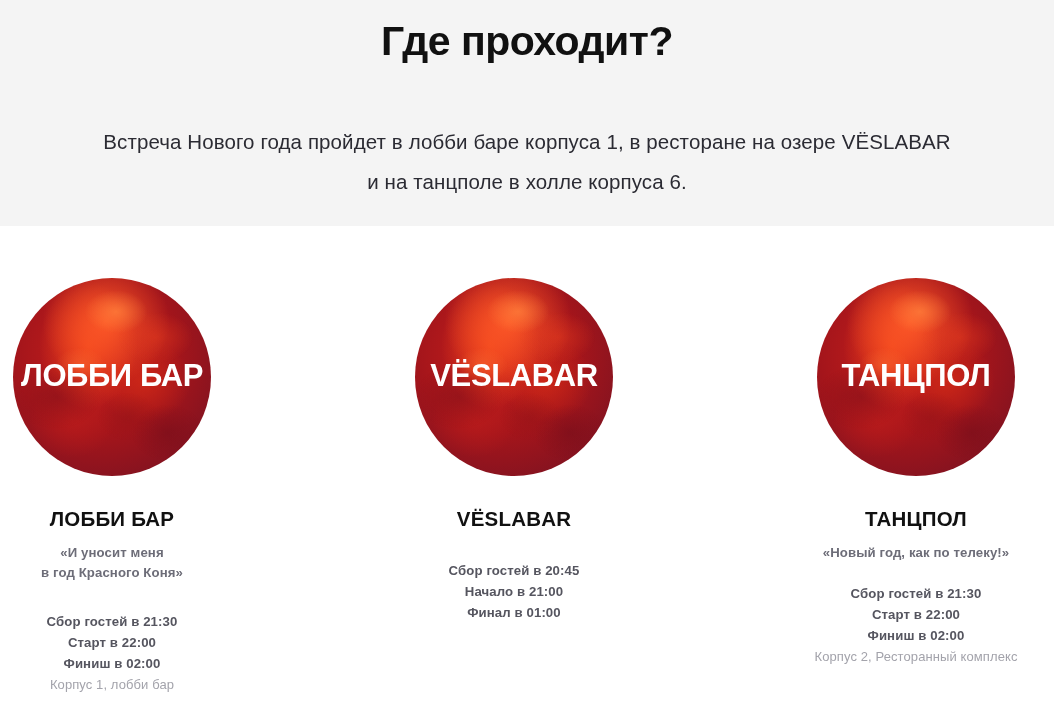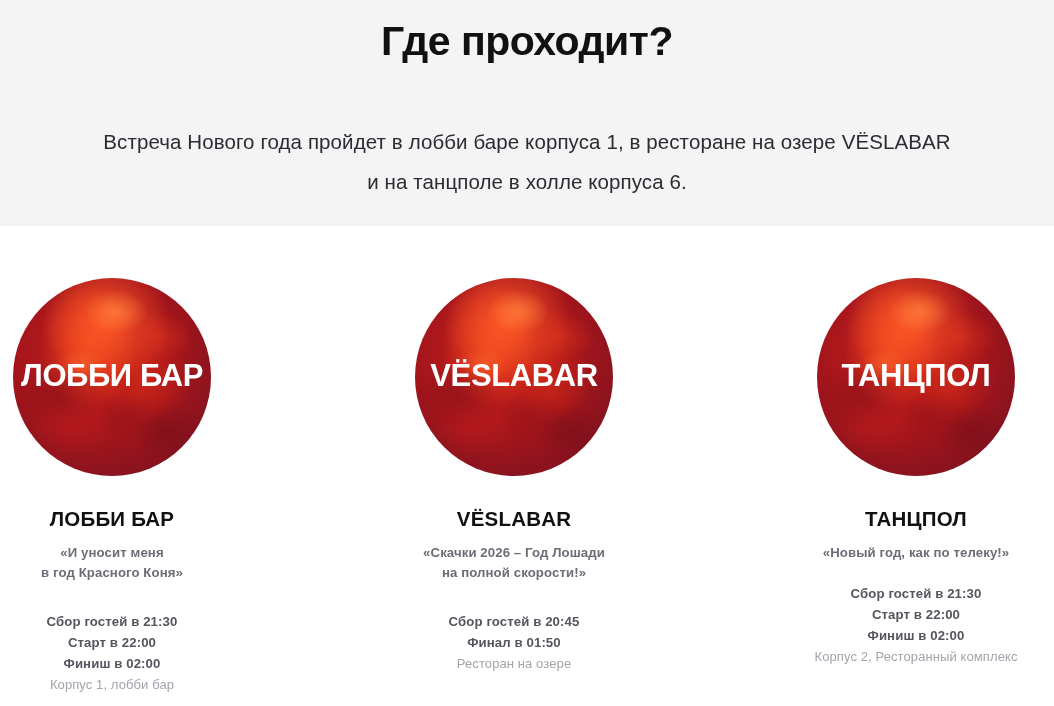--- a/index.html
+++ b/index.html
@@ -194,28 +194,24 @@
       <div class="venue-line">Корпус 1, лобби бар</div>
     </div>
   </div>
 
   <div class="card card-2">
     <div class="badge-wrap">
       <div class="badge"></div>
       <div class="badge-label">VËSLABAR</div>
     </div>
     <div class="card-title">VËSLABAR</div>
-    <div class="card-tagline">
-      <span class="tagline-line">«Скачки 2026 – Год Лошади</span>
-      <span class="tagline-line">на полной скорости!»</span>
-    </div>
     <div class="card-times">
       <div class="time-line">Сбор гостей в 20:45</div>
-      <div class="time-line">Финал в 01:50</div>
-      <div class="venue-line">Ресторан на озере</div>
+      <div class="time-line">Начало в 21:00</div>
+      <div class="time-line">Финал в 01:00</div>
     </div>
   </div>
 
   <div class="card card-3">
     <div class="badge-wrap">
       <div class="badge"></div>
       <div class="badge-label">ТАНЦПОЛ</div>
     </div>
     <div class="card-title">ТАНЦПОЛ</div>
     <div class="card-tagline">

